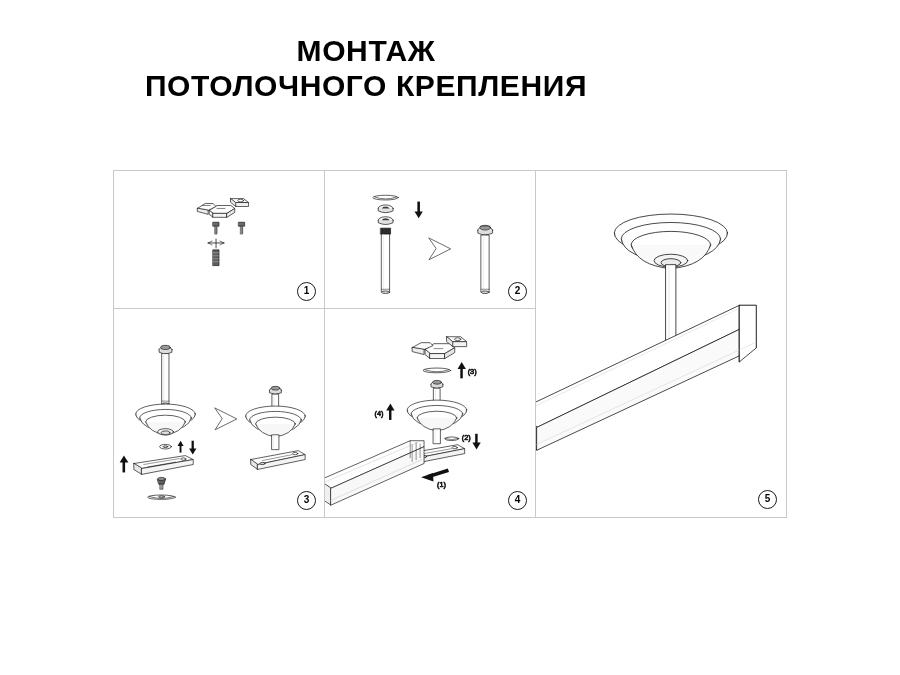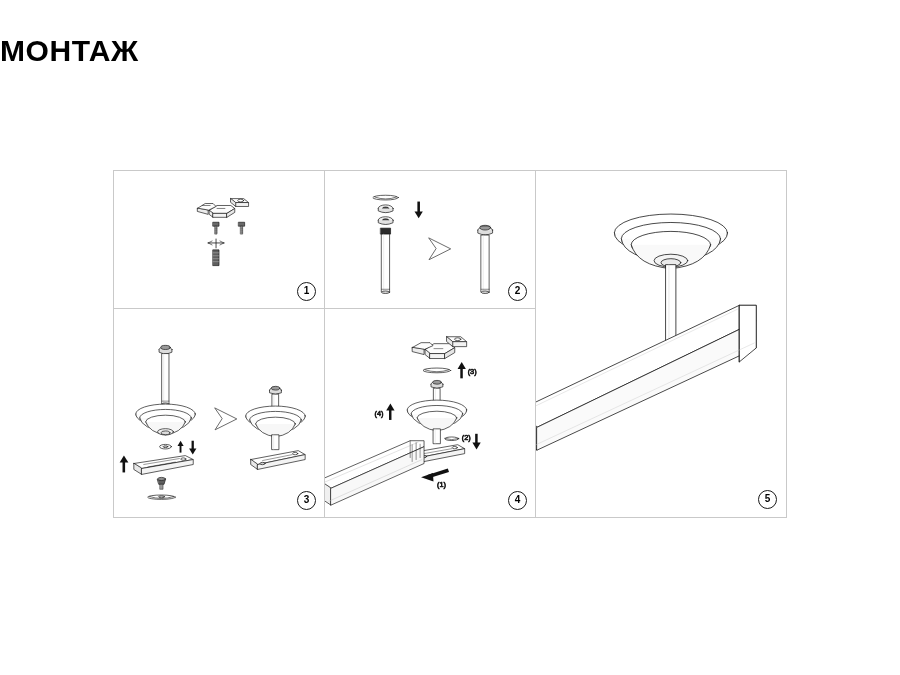--- a/index.html
+++ b/index.html
@@ -16,21 +16,21 @@
     overflow: hidden;
     position: relative;
   }
 
   
   #title-block {
     position: absolute;
     left: 0;
     top: 34px;
     width: 732px;
-    text-align: left;
+    text-align: center;
     line-height: 1.16;
   }
   #title-block .title-line {
     display: block;
     font-weight: bold;
     font-size: 30px;
     letter-spacing: 0.6px;
     color: #000;
   }
 
@@ -82,20 +82,21 @@
     font-family: "Liberation Sans", sans-serif;
     font-size: 7.5px;
     fill: #111;
   }
 </style>
 </head>
 <body>
 
 <div id="title-block">
   <span class="title-line">МОНТАЖ</span>
+  <span class="title-line">ПОТОЛОЧНОГО КРЕПЛЕНИЯ</span>
 </div>
 
 <div id="figure">
 
   <div class="panel p1">
     <div class="art">
       <svg viewBox="0 0 212 139" xmlns="http://www.w3.org/2000/svg">
         <g fill="none" stroke="#1a1a1a" stroke-width="0.7" stroke-linejoin="round" stroke-linecap="round">
 
           <g>

